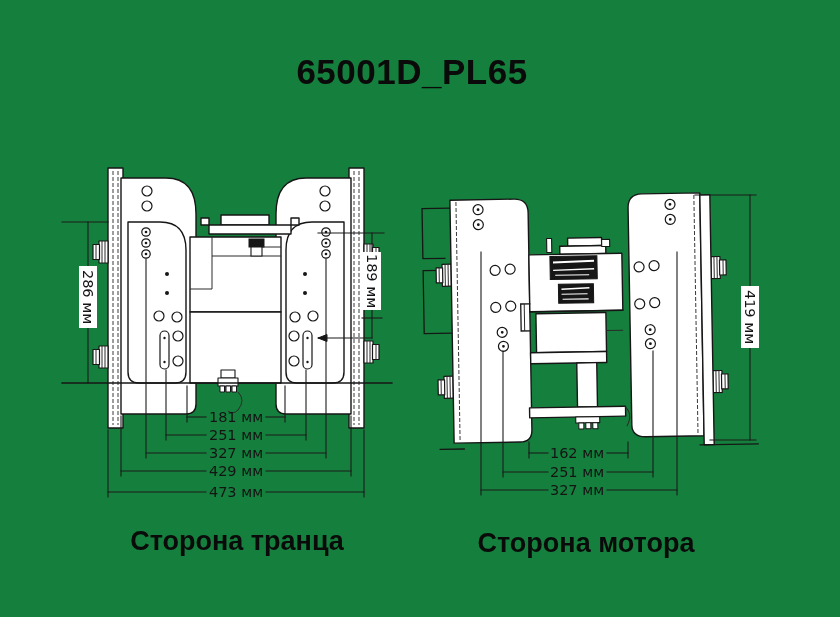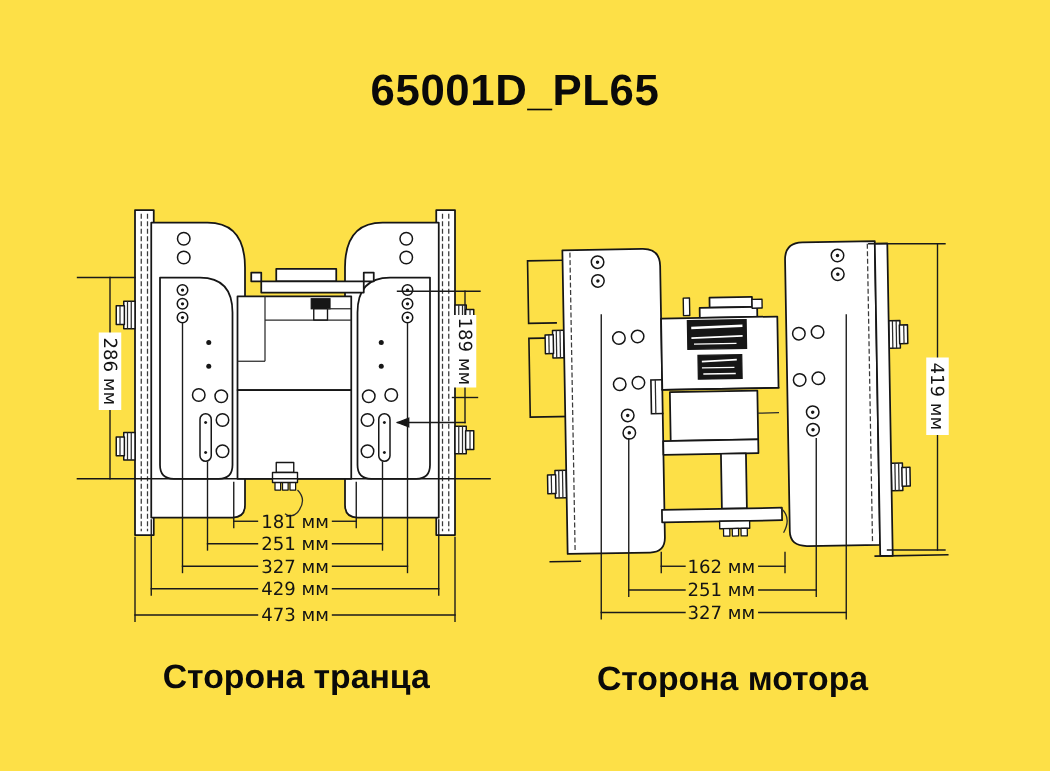--- a/index.html
+++ b/index.html
@@ -1,16 +1,16 @@
 <!DOCTYPE html>
 <html><head>
 <meta charset="utf-8">
 <style>
   html,body{margin:0;padding:0;background:#ffffff;}
-  .page{width:840px;height:617px;background:#fde047;position:relative;overflow:hidden;}
+  .page{width:840px;height:617px;background:#15803d;position:relative;overflow:hidden;}
   svg{display:block;}
   .ol   {fill:#fff;stroke:#161616;stroke-width:1.4;stroke-linejoin:round;}
   .ln   {stroke:#161616;stroke-width:1.3;fill:none;stroke-linecap:square;}
   .thin {stroke:#2a2a2a;stroke-width:1;fill:none;}
   .rough{stroke:#3a3a3a;stroke-width:1;fill:none;stroke-dasharray:4 2;}
   .dim  {stroke:#1a1a1a;stroke-width:1.1;fill:none;stroke-linecap:square;}
   .hole {fill:#fff;stroke:#161616;stroke-width:1.2;}
   .dot  {fill:#161616;stroke:none;}
   .dark {fill:#161616;stroke:#161616;}
   .wbg  {fill:#fff;stroke:none;}

